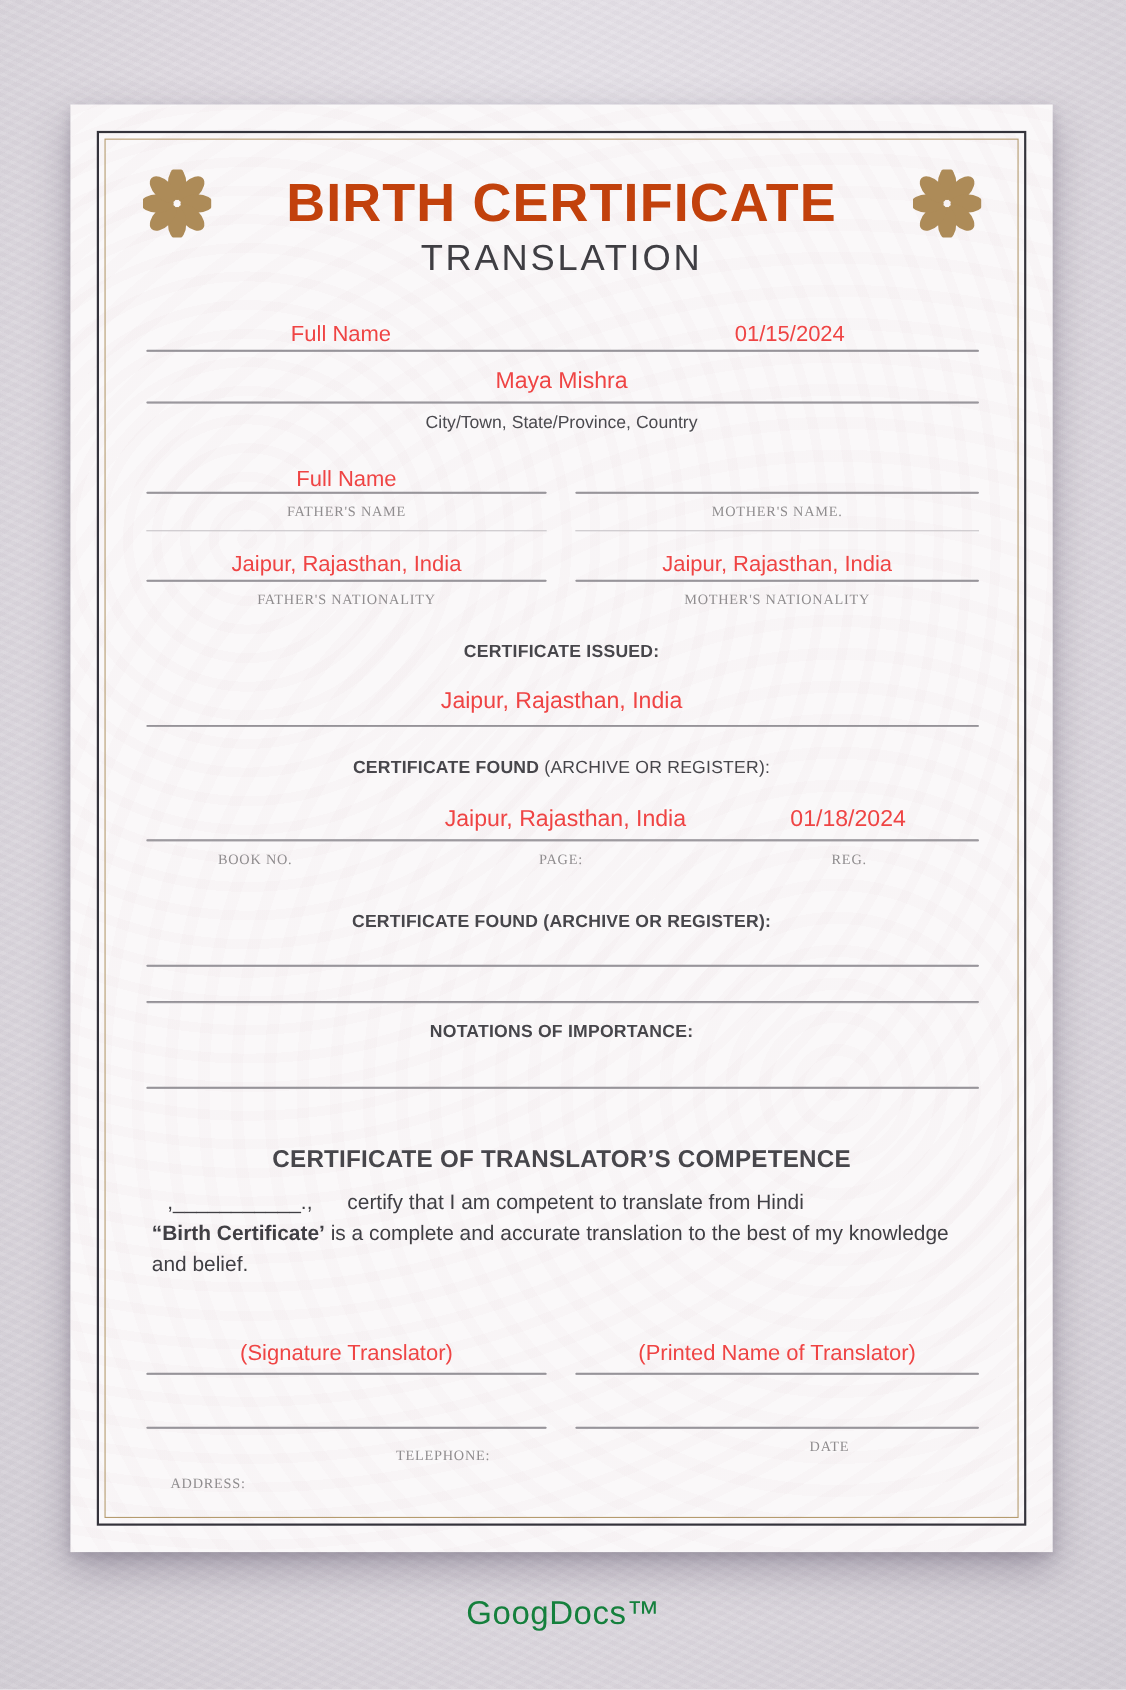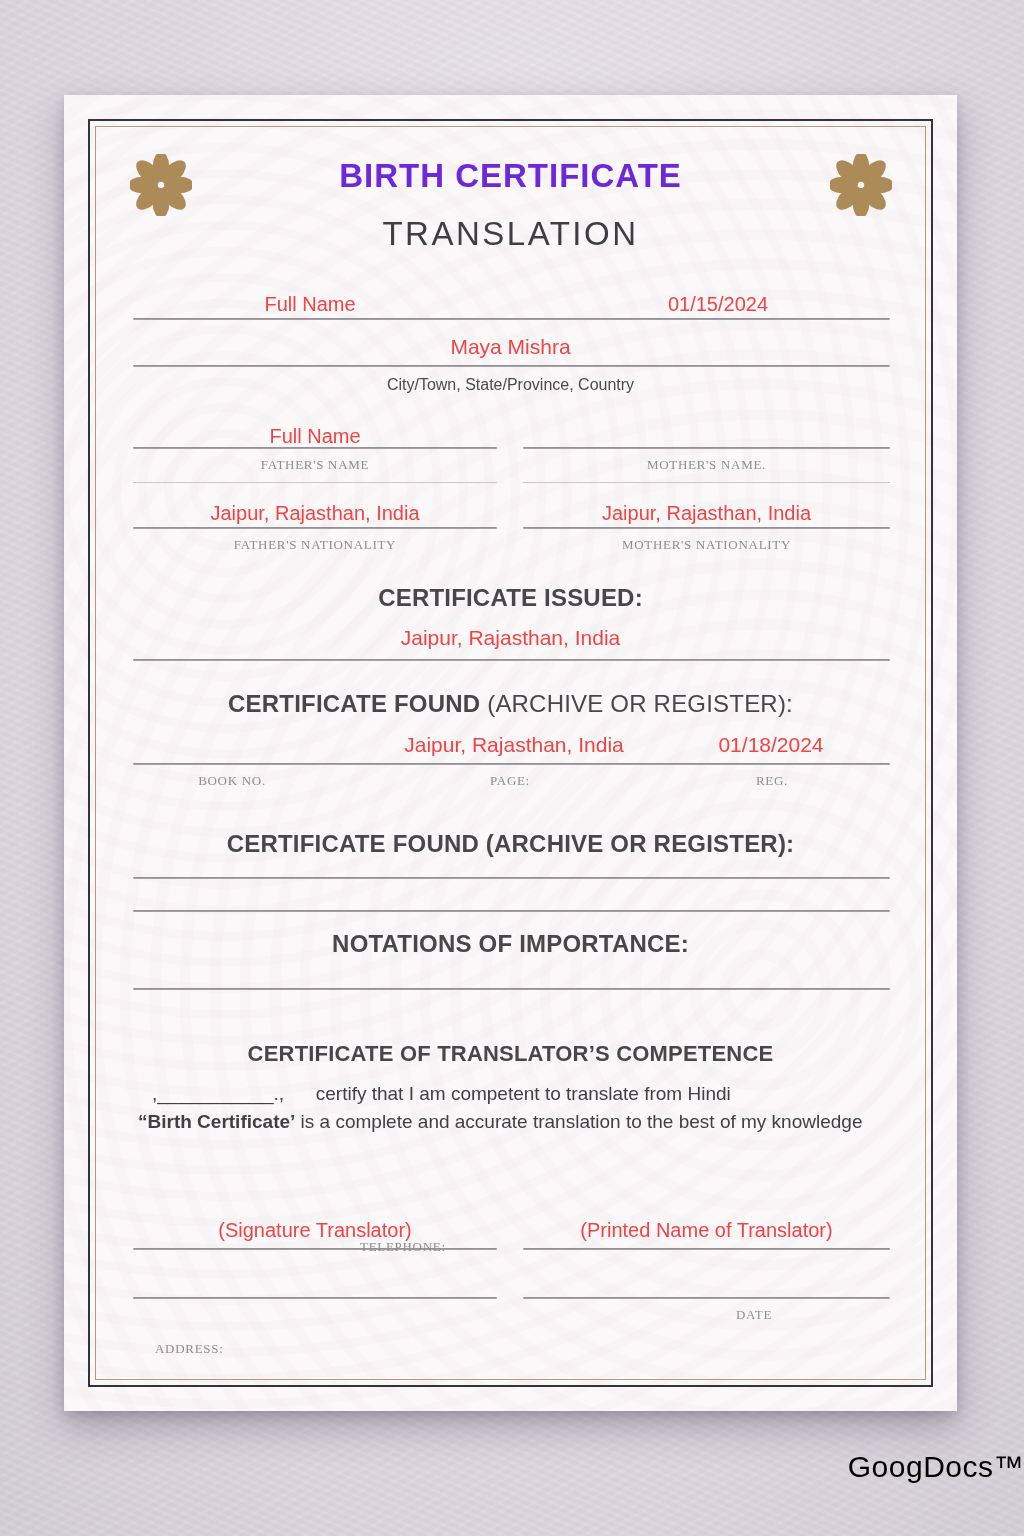--- a/index.html
+++ b/index.html
@@ -24,30 +24,30 @@
     background:
       repeating-radial-gradient(circle at 18% 30%, rgba(205,170,180,0.045) 0 9px, rgba(255,255,255,0) 9px 26px),
       repeating-radial-gradient(circle at 78% 68%, rgba(205,170,180,0.04) 0 11px, rgba(255,255,255,0) 11px 30px);
   }
   .border-outer{position:absolute;left:24px;top:24px;right:24px;bottom:24px;border:2px solid #34333b;}
   .border-inner{position:absolute;left:31px;top:31px;right:31px;bottom:31px;border:1px solid #b59b6e;}
   .abs{position:absolute;}
   .ctr{text-align:center;}
   .line-strong{height:2px;background:linear-gradient(#8e8b91,#aaa7ac);border-radius:1px;}
   .line-faint{height:1px;background:#c7c4c8;}
-  .title{font-size:33px;font-weight:700;color:#6d28d9;letter-spacing:1px;white-space:nowrap;}
+  .title{font-size:49px;font-weight:700;color:#c2410c;letter-spacing:1px;white-space:nowrap;}
   .subtitle{font-size:33px;font-weight:400;color:#3f3e43;letter-spacing:2.5px;white-space:nowrap;}
   .value{font-size:20px;color:#ef4444;}
-  .heading{font-size:24px;font-weight:700;color:#47464b;letter-spacing:0.2px;white-space:nowrap;}
+  .heading{font-size:16px;font-weight:700;color:#47464b;letter-spacing:0.2px;white-space:nowrap;}
   .heading .paren{font-weight:400;}
   .cap-serif{font-family:"Liberation Serif",serif;font-size:13px;color:#8f8c8e;letter-spacing:0.7px;white-space:nowrap;}
   .cap-sans{font-size:16px;color:#4b4a4f;}
   .para-line{font-size:19px;color:#403f44;line-height:28px;white-space:pre-wrap;}
   .para-line .semibold{font-weight:700;margin-top:40px;}
-  .watermark{font-size:30px;color:#000000;letter-spacing:0.5px;text-align:right;}
+  .watermark{font-size:30px;color:#15803d;letter-spacing:0.5px;}
 </style>
 </head>
 <body>
 
 <div class="backdrop-texture"></div>
 
 <div class="paper">
   <div class="paper-texture"></div>
   <div class="border-outer"></div>
   <div class="border-inner"></div>
@@ -122,27 +122,28 @@
   <div class="abs line-strong" style="left:69px;width:757px;top:782px;"></div>
   <div class="abs line-strong" style="left:69px;width:757px;top:815px;"></div>
 
   <div class="abs ctr heading" style="left:0;width:893px;top:835px;">NOTATIONS OF IMPORTANCE:</div>
   <div class="abs line-strong" style="left:69px;width:757px;top:893px;"></div>
 
   <div class="abs ctr heading" style="left:0;width:893px;top:946px;font-size:22px;">CERTIFICATE OF TRANSLATOR’S COMPETENCE</div>
   <div class="abs" style="left:74px;width:768px;top:985px;">
     <div class="para-line" style="text-indent:14px;">,___________.,      certify that I am competent to translate from Hindi</div>
     <div class="para-line"><span class="semibold">“Birth Certificate’</span><span> is a complete and accurate translation to the best of my knowledge</span></div>
+    <div class="para-line">and belief.</div>
   </div>
 
   <div class="abs ctr value" style="left:69px;width:364px;top:1124px;">(Signature Translator)</div>
   <div class="abs ctr value" style="left:459px;width:367px;top:1124px;">(Printed Name of Translator)</div>
   <div class="abs line-strong" style="left:69px;width:364px;top:1153px;"></div>
   <div class="abs line-strong" style="left:459px;width:367px;top:1153px;"></div>
 
   <div class="abs line-strong" style="left:69px;width:364px;top:1202px;"></div>
   <div class="abs line-strong" style="left:459px;width:367px;top:1202px;"></div>
   <div class="abs cap-serif" style="left:91px;top:1246px;">ADDRESS:</div>
-  <div class="abs cap-serif" style="left:296px;top:1144px;">TELEPHONE:</div>
+  <div class="abs cap-serif" style="left:296px;top:1220px;">TELEPHONE:</div>
   <div class="abs cap-serif" style="left:672px;top:1212px;">DATE</div>
 </div>
 
 <div class="abs ctr watermark" style="left:0;width:1024px;top:1450px;">GoogDocs™</div>
 
 </body></html>

